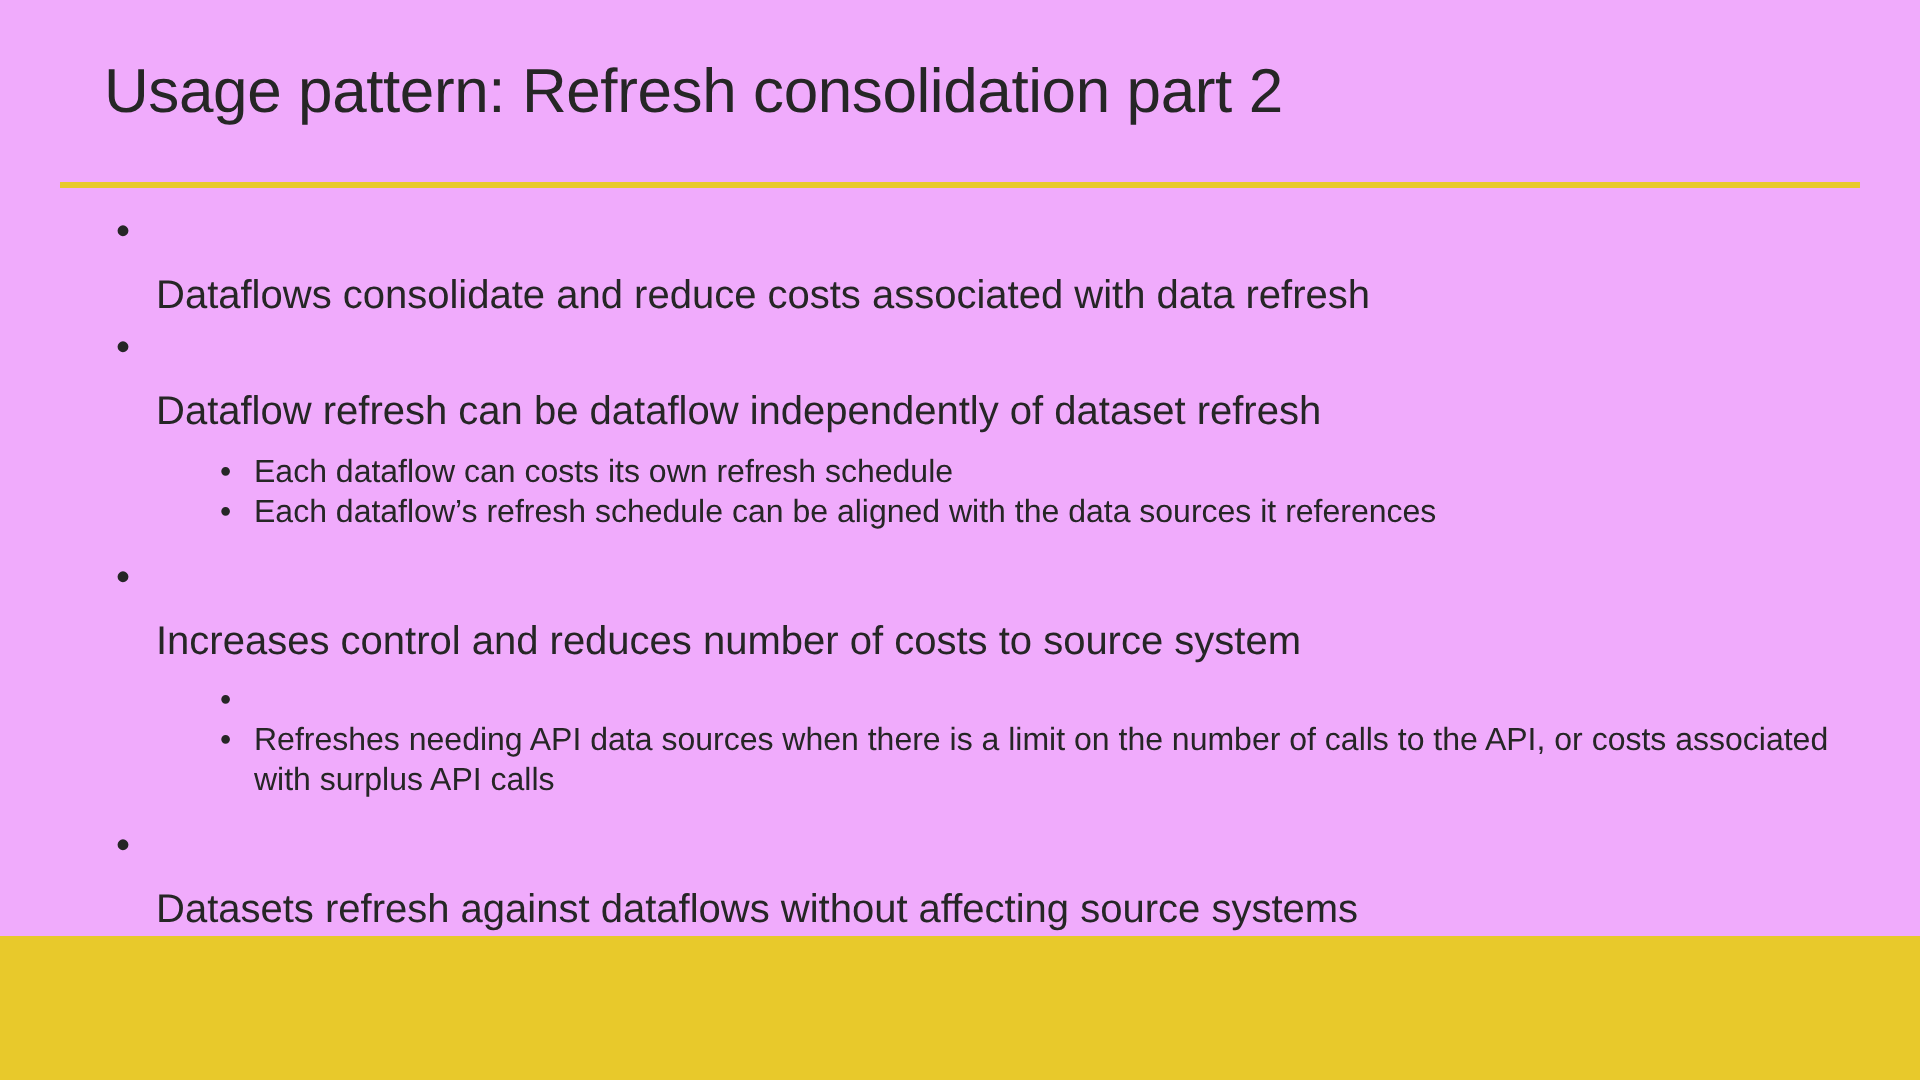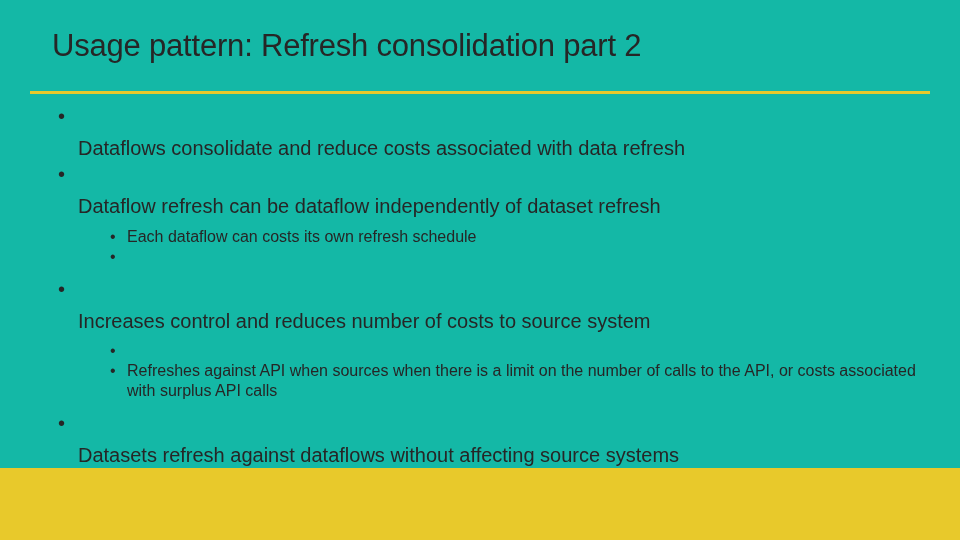--- a/index.html
+++ b/index.html
@@ -10,21 +10,21 @@
     width: 960px;
     height: 540px;
     background: #ffffff;
     font-family: "Liberation Sans", sans-serif;
     overflow: hidden;
   }
   .slide {
     position: relative;
     width: 960px;
     height: 540px;
-    background: #14b8a6;
+    background: #f0abfc;
     box-sizing: border-box;
   }
   .title {
     position: absolute;
     left: 52px;
     top: 28px;
     width: 860px;
     font-size: 31px;
     font-weight: 400;
     color: #262626;
@@ -120,38 +120,39 @@
 
     <div class="gap-sm"></div>
 
     <div class="lvl2">
       <span class="bullet">•</span>
       <span class="txt">Each dataflow can costs its own refresh schedule</span>
     </div>
 
     <div class="lvl2">
       <span class="bullet">•</span>
+      <span class="txt">Each dataflow’s refresh schedule can be aligned with the data sources it references</span>
     </div>
 
     <div class="gap-md"></div>
 
     <div class="lvl1">
       <span class="bullet">•</span>
       <span class="txt">Increases control and reduces number of costs to source system</span>
     </div>
 
     <div class="gap-sm"></div>
 
     <div class="lvl2">
       <span class="bullet">•</span>
     </div>
 
     <div class="lvl2">
       <span class="bullet">•</span>
-      <span class="txt">Refreshes against API when sources when there is a limit on the number of calls to the API, or costs associated with surplus API calls</span>
+      <span class="txt">Refreshes needing API data sources when there is a limit on the number of calls to the API, or costs associated with surplus API calls</span>
     </div>
 
     <div class="gap-md"></div>
 
     <div class="lvl1">
       <span class="bullet">•</span>
       <span class="txt">Datasets refresh against dataflows without affecting source systems</span>
     </div>
 
   </div>

